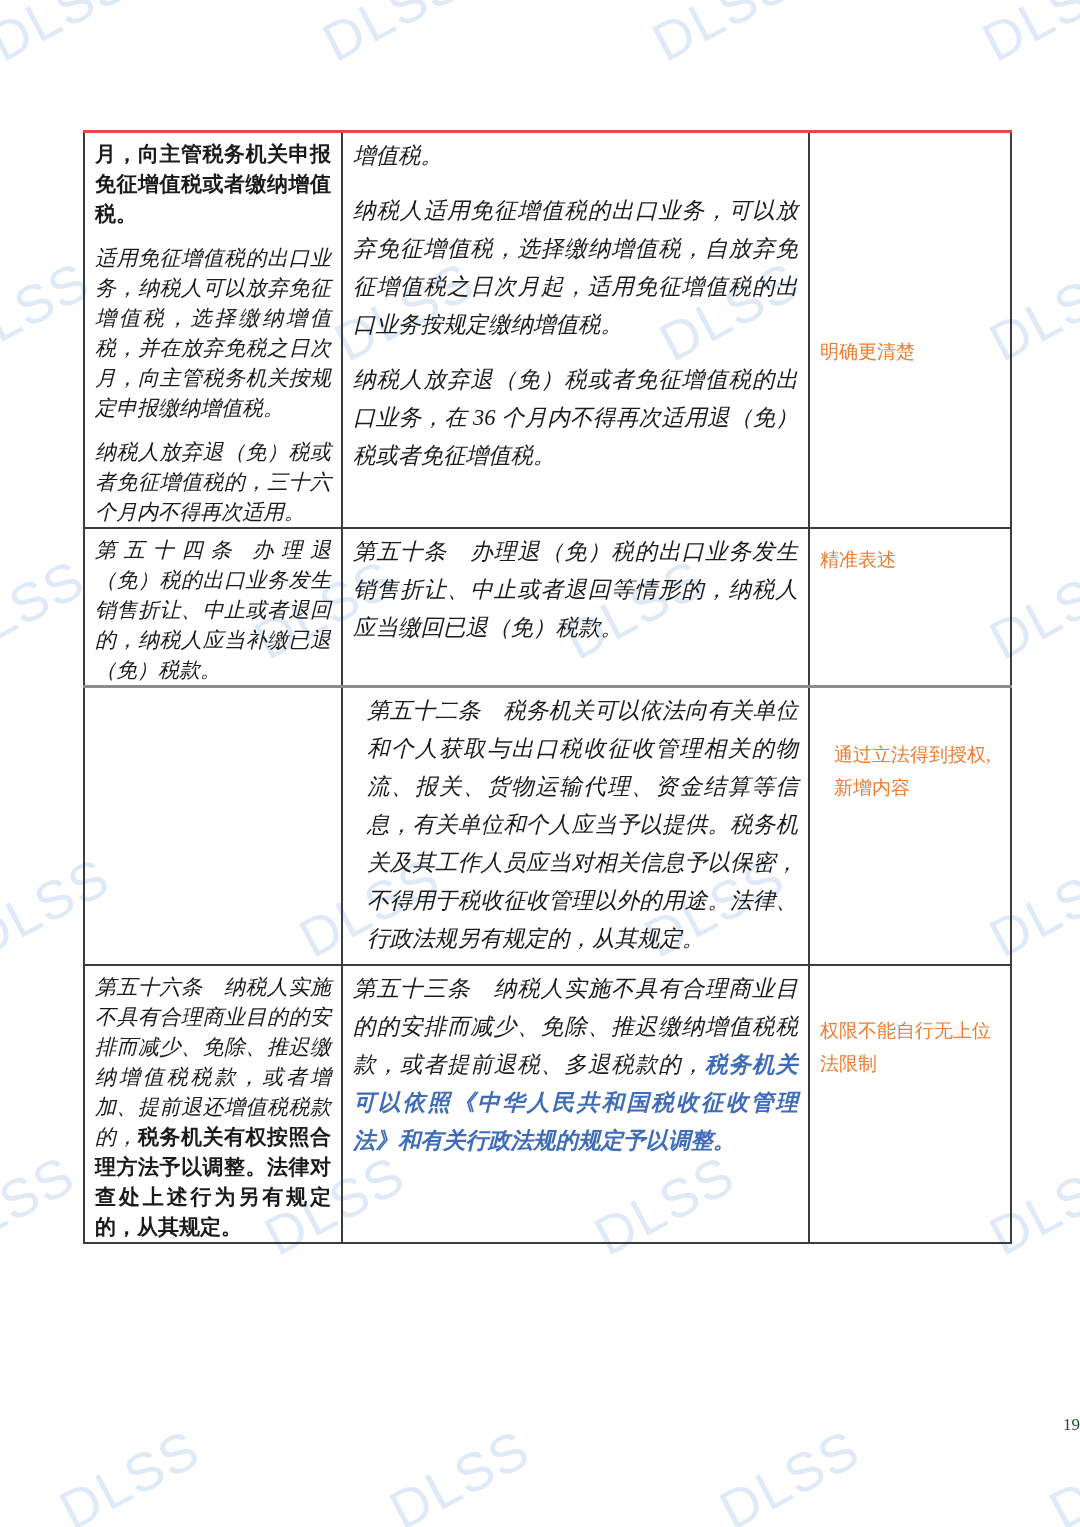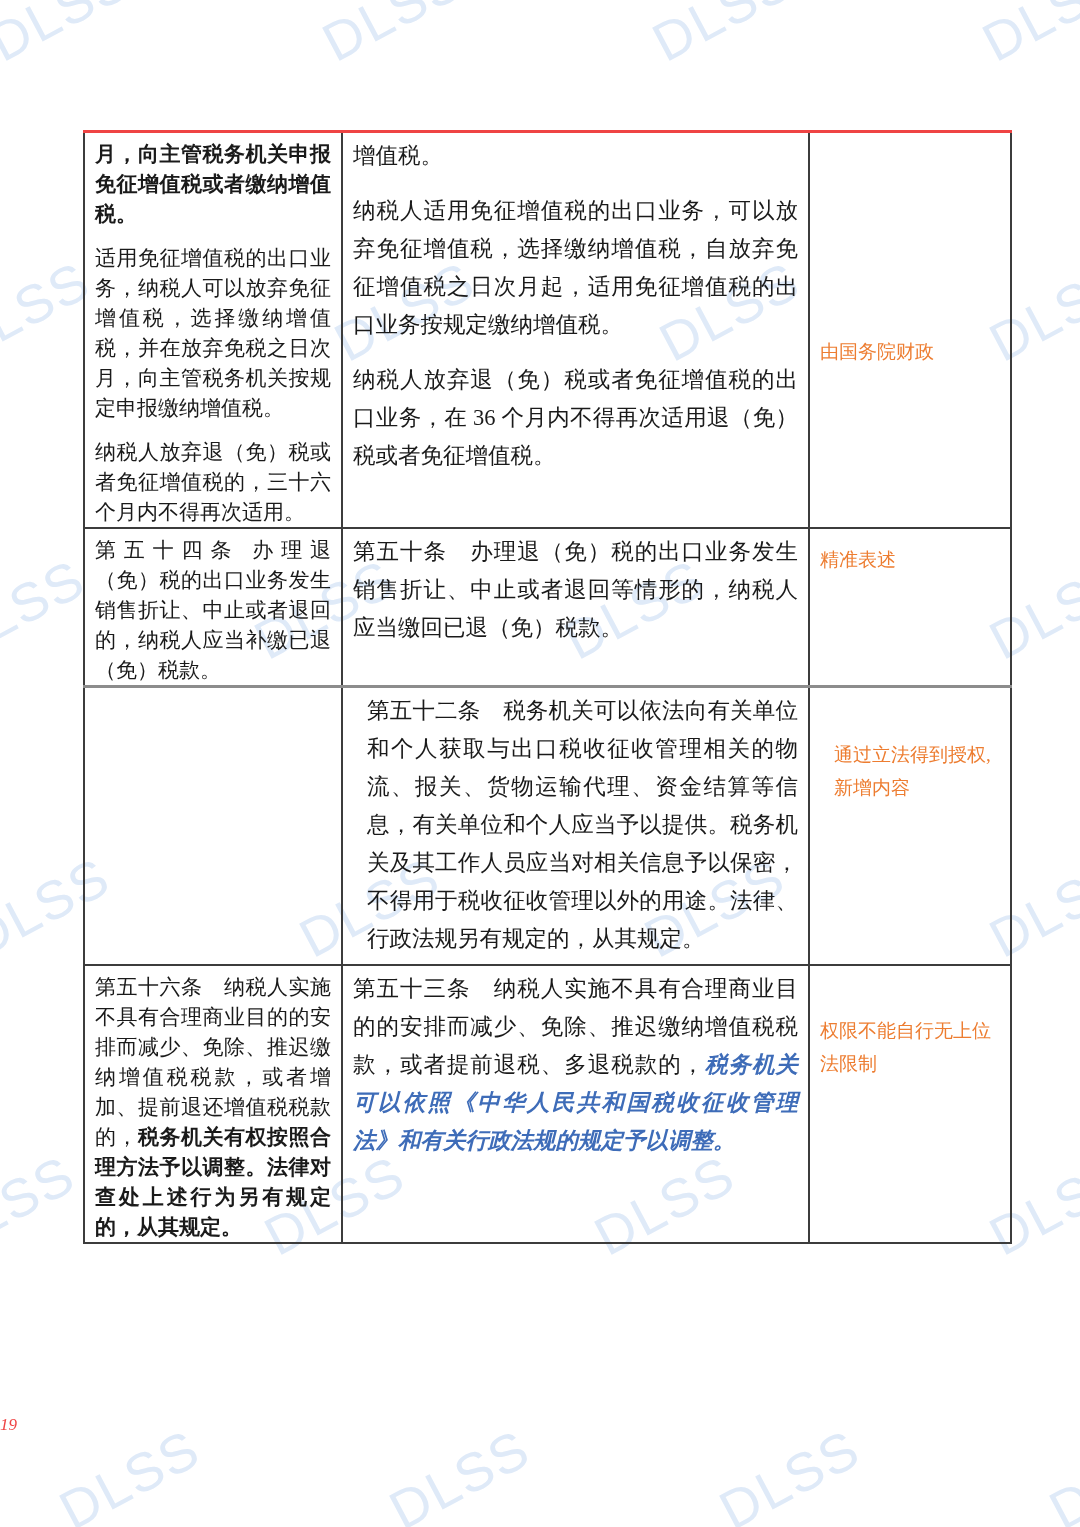--- a/index.html
+++ b/index.html
@@ -53,21 +53,21 @@
   tr.row-4 td{height:259px;}
 
   .old-cell{font-size:21px;line-height:30px;}
   .old-cell .para{margin:2px 0 14px 0;}
   .old-cell .para:last-child{margin-bottom:0;}
 
   .new-cell{font-size:22.5px;line-height:38px;}
   .new-cell .para{margin:0 0 17px 0;}
   .new-cell .para:last-child{margin-bottom:0;}
 
-  .seg-normal{font-weight:normal;}
+  .seg-normal{font-weight:normal;font-style:italic;}
   .seg-bold{font-weight:bold;}
   .seg-blue{
     color:var(--emphasis-blue,#3e6cb8);
     font-weight:bold;
     font-style:italic;
   }
 
   .comment-cell{padding-left:12px;padding-right:6px;}
   .comment-text{
     color:var(--comment-orange,#ed7d31);
@@ -80,25 +80,24 @@
   tr.row-1 .comment-text{margin-top:10px;}
   tr.row-2 .comment-text{margin-top:10px;}
   tr.row-3 .comment-text{margin-top:46px;}
   tr.row-4 .comment-text{margin-top:44px;}
 
   
   .page-number{
     position:absolute;
     left:0;right:0;
     top:1415px;
-    text-align:left;
+    text-align:right;
     font-size:17px;
-    color:#ef4444;
+    color:#14532d;
     z-index:1;
-    font-style:italic;
   }
 </style>
 </head>
 <body style="--comment-orange: #ED7D31; --emphasis-blue: #3E6CB8; --watermark-blue: #DFEAF8;">
 
 <div class="page">
 
   <div class="wm-layer">
       <span class="wm" style="left: -15px; top: -20px;">DLSS</span>
       <span class="wm" style="left: 318px; top: -20px;">DLSS</span>
@@ -138,21 +137,21 @@
             <div class="para"><span class="seg-bold">月，向主管税务机关申报免征增值税或者缴纳增值税。</span></div>
             <div class="para"><span class="seg-normal">适用免征增值税的出口业务，纳税人可以放弃免征增值税，选择缴纳增值税，并在放弃免税之日次月，向主管税务机关按规定申报缴纳增值税。</span></div>
             <div class="para"><span class="seg-normal">纳税人放弃退（免）税或者免征增值税的，三十六个月内不得再次适用。</span></div>
           </td>
     <td class="new-cell">
             <div class="para"><span class="seg-normal">增值税。</span></div>
             <div class="para"><span class="seg-normal">纳税人适用免征增值税的出口业务，可以放弃免征增值税，选择缴纳增值税，自放弃免征增值税之日次月起，适用免征增值税的出口业务按规定缴纳增值税。</span></div>
             <div class="para"><span class="seg-normal">纳税人放弃退（免）税或者免征增值税的出口业务，在 36 个月内不得再次适用退（免）税或者免征增值税。</span></div>
           </td>
     <td class="comment-cell">
-      <div class="comment-text">由国务院财政</div>
+      <div class="comment-text">明确更清楚</div>
     </td>
   </tr>
         <tr class="row-1">
     <td class="old-cell">
             <div class="para"><span class="seg-normal">第五十四条 办理退（免）税的出口业务发生销售折让、中止或者退回的，纳税人应当补缴已退（免）税款。</span></div>
           </td>
     <td class="new-cell">
             <div class="para"><span class="seg-normal">第五十条　办理退（免）税的出口业务发生销售折让、中止或者退回等情形的，纳税人应当缴回已退（免）税款。</span></div>
           </td>
     <td class="comment-cell">

